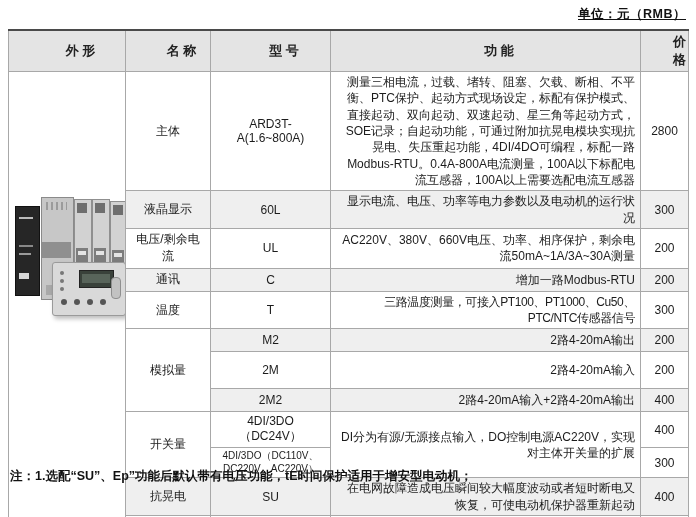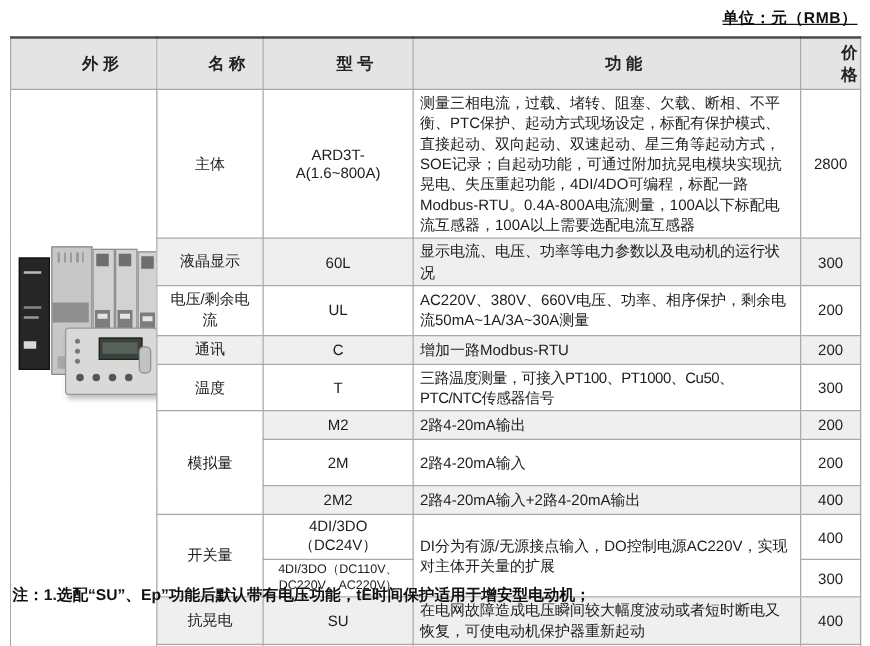--- a/index.html
+++ b/index.html
@@ -21,21 +21,21 @@
   }
   table.spec td,table.spec th{
     border:1px solid #a8a8a8;padding:2px 5px;vertical-align:middle;
     overflow:hidden;
   }
   tr.head th{
     background:#e4e4e4;height:25px;font-size:13px;font-weight:bold;
     text-align:center;color:#222;padding-left:32px;
   }
   td.c{text-align:center;}
-  td.fn{text-align:left;padding:3px 7px;line-height:1.36;}
+  td.fn{text-align:right;padding:3px 7px;line-height:1.36;}
   tr.shade td{background:#efefef;}
   td.merged{background:#ffffff !important;text-align:center;}
   td.price{text-align:center;}
   td.small-model{font-size:10px;line-height:1.25;}
   td.condensed{letter-spacing:-0.4px;}
   td.shape-cell{background:#ffffff !important;position:relative;}
 
   
   .photo{position:absolute;left:3px;top:112px;width:112px;height:150px;}
   .photo *{position:absolute;}

